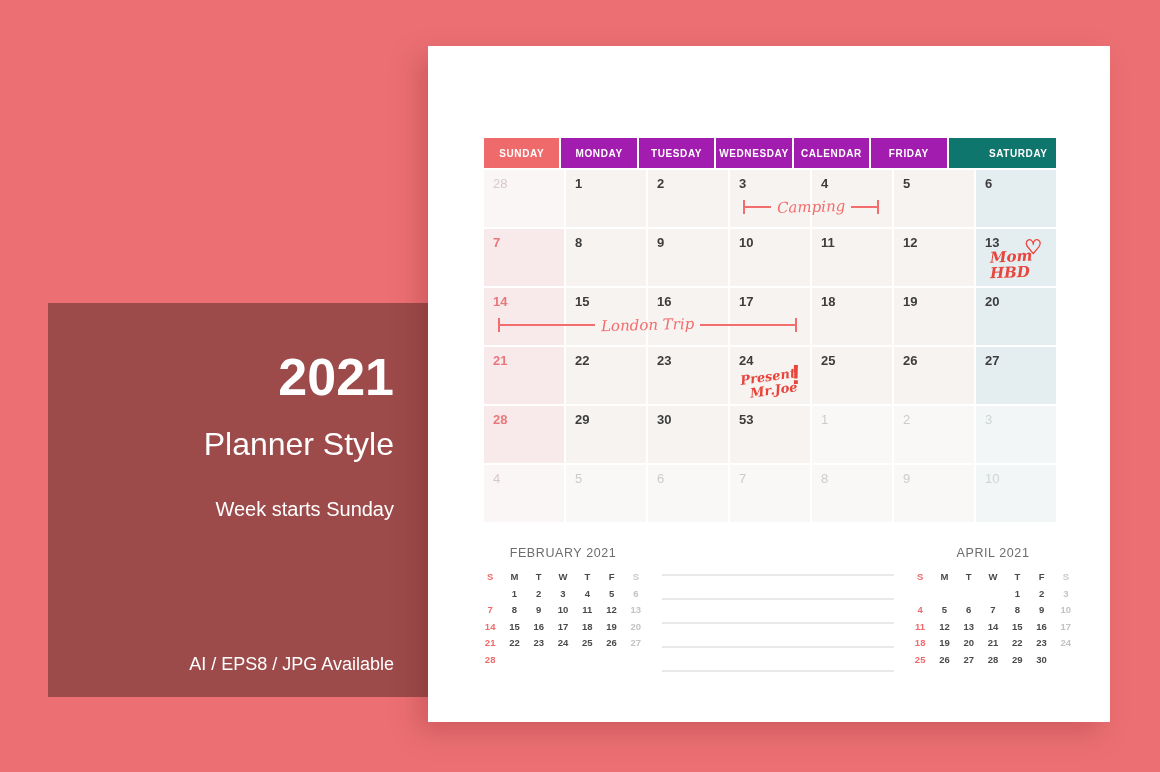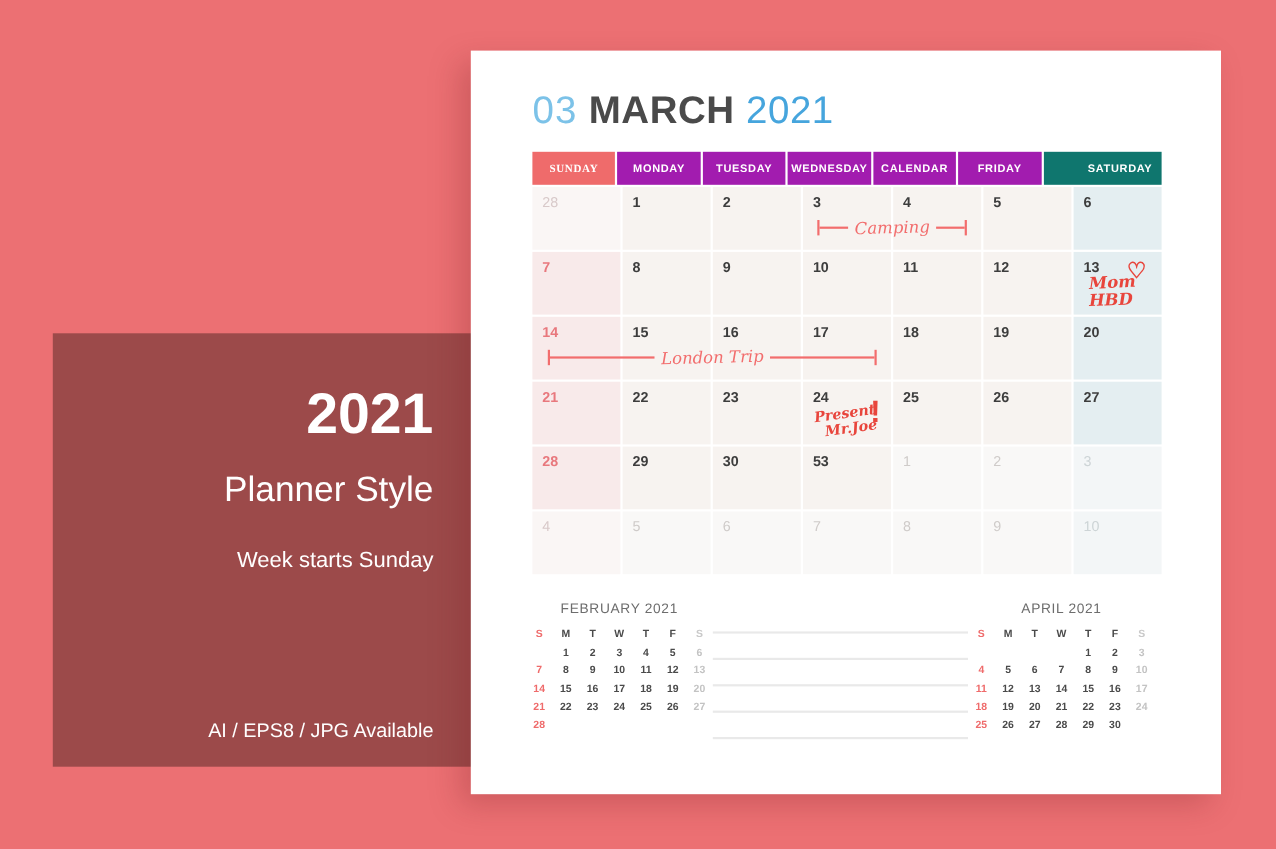--- a/index.html
+++ b/index.html
@@ -101,21 +101,21 @@
     height: 30px;
     display: flex;
     align-items: center;
     justify-content: center;
     color: #ffffff;
     font-size: 10px;
     font-weight: 700;
     letter-spacing: 0.6px;
     background: #a21caf;
   }
-  .dow-cell.dow-sun { background: #ef6b6b; font-family: Liberation Serif, serif; }
+  .dow-cell.dow-sun { background: #ef6b6b; }
   .dow-cell.dow-sat { background: #0f766e; padding-left: 32px; }
 
   .day-cell {
     flex: 1 1 0;
     height: 57px;
     position: relative;
     background: #f7f3f0;
   }
   .day-cell .daynum {
     position: absolute;
@@ -197,20 +197,21 @@
     line-height: 1;
   }
 
   
   #footer-area {
     position: absolute;
     left: 50px;
     top: 500px;
     width: 600px;
     display: flex;
+    justify-content: space-between;
     align-items: flex-start;
   }
   .mini-cal { width: 170px; }
   .mini-title {
     text-align: center;
     font-size: 12.5px;
     font-weight: 400;
     color: #6d6d6d;
     letter-spacing: 0.6px;
     margin-bottom: 12px;
@@ -250,23 +251,20 @@
 
 <div id="promo-panel">
   <div id="promo-year">2021</div>
   <div id="promo-subtitle">Planner Style</div>
   <div id="promo-note">Week starts Sunday</div>
   <div id="promo-formats">AI / EPS8 / JPG  Available</div>
 </div>
 
 <div id="calendar-page">
 
-  <div id="page-header">
-    <span class="hdr-month-num">03</span><span class="hdr-month-name"> MARCH </span><span class="hdr-year">2021</span>
-  </div>
 
   <div id="main-grid">
     <div class="grid-row" id="dow-row">
         <div class="dow-cell dow-sun">SUNDAY</div>
         <div class="dow-cell">MONDAY</div>
         <div class="dow-cell">TUESDAY</div>
         <div class="dow-cell">WEDNESDAY</div>
         <div class="dow-cell">CALENDAR</div>
         <div class="dow-cell">FRIDAY</div>
         <div class="dow-cell dow-sat">SATURDAY</div>

